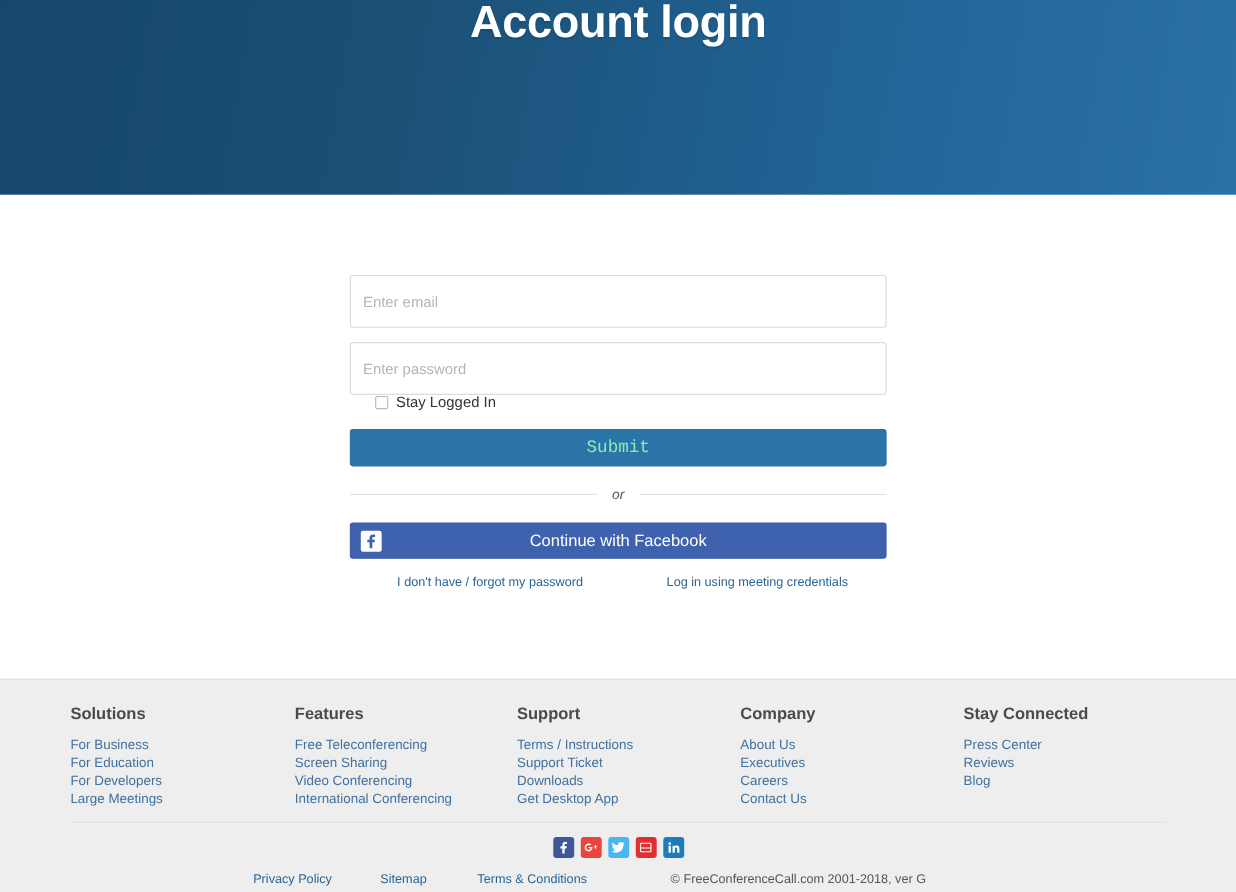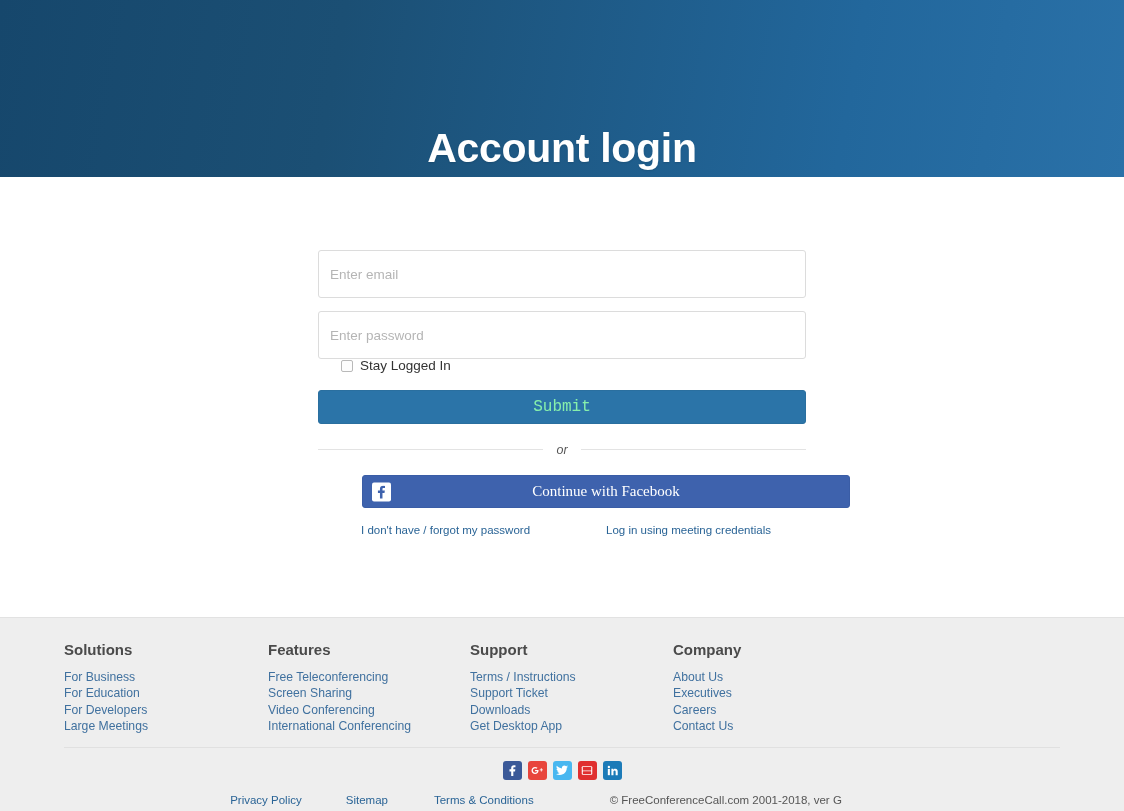--- a/index.html
+++ b/index.html
@@ -16,21 +16,21 @@
     overflow: hidden;
   }
 
   
   .hero {
     position: relative;
     width: 1124px;
     height: 177px;
     background: linear-gradient(100deg, #16476c 0%, #1b4f74 30%, #22679c 75%, #2a71a8 100%);
     display: flex;
-    align-items: flex-end;
+    align-items: flex-start;
     justify-content: center;
   }
   .hero-title {
     color: #ffffff;
     font-size: 41px;
     font-weight: bold;
     letter-spacing: -0.3px;
     line-height: 1;
     margin: 0;
     padding-bottom: 8px;
@@ -121,29 +121,28 @@
   }
 
   .fb-btn {
     width: 488px;
     height: 33px;
     margin-top: 19px;
     background: #3e62ad;
     border: 1px solid #3a5da6;
     border-radius: 3px;
     color: #ffffff;
-    font-family: Liberation Serif, serif;
+    font-family: Liberation Sans, sans-serif;
     font-size: 15px;
     cursor: pointer;
     position: relative;
     display: flex;
     align-items: center;
     justify-content: center;
     padding: 0;
-    margin-left: 44px;
   }
   .fb-icon-box {
     position: absolute;
     left: 9px;
     top: 50%;
     transform: translateY(-50%);
     width: 19px;
     height: 19px;
     background: #ffffff;
     border-radius: 2px;
@@ -340,20 +339,26 @@
     </div>
 
     <div class="fcol">
       <div class="fcol-title">Company</div>
       <a class="fcol-link" href="#">About Us</a>
       <a class="fcol-link" href="#">Executives</a>
       <a class="fcol-link" href="#">Careers</a>
       <a class="fcol-link" href="#">Contact Us</a>
     </div>
 
+    <div class="fcol">
+      <div class="fcol-title">Stay Connected</div>
+      <a class="fcol-link" href="#">Press Center</a>
+      <a class="fcol-link" href="#">Reviews</a>
+      <a class="fcol-link" href="#">Blog</a>
+    </div>
 
   </div>
 
   <div class="footer-divider"></div>
 
   <div class="social-row">
     <a class="social-ico ico-fb" href="#">
       <svg width="11" height="11" viewBox="0 0 16 16">
           <path fill="#ffffff" d="M10.6 3.2h1.7V0.5C12 0.45 11 0.4 9.9 0.4 7.6 0.4 6.1 1.75 6.1 4.2v2.1H3.6v3h2.5v7.2h3.1V9.3h2.5l0.4-3H9.2V4.5c0-0.87 0.24-1.3 1.4-1.3z"></path>
         </svg>

